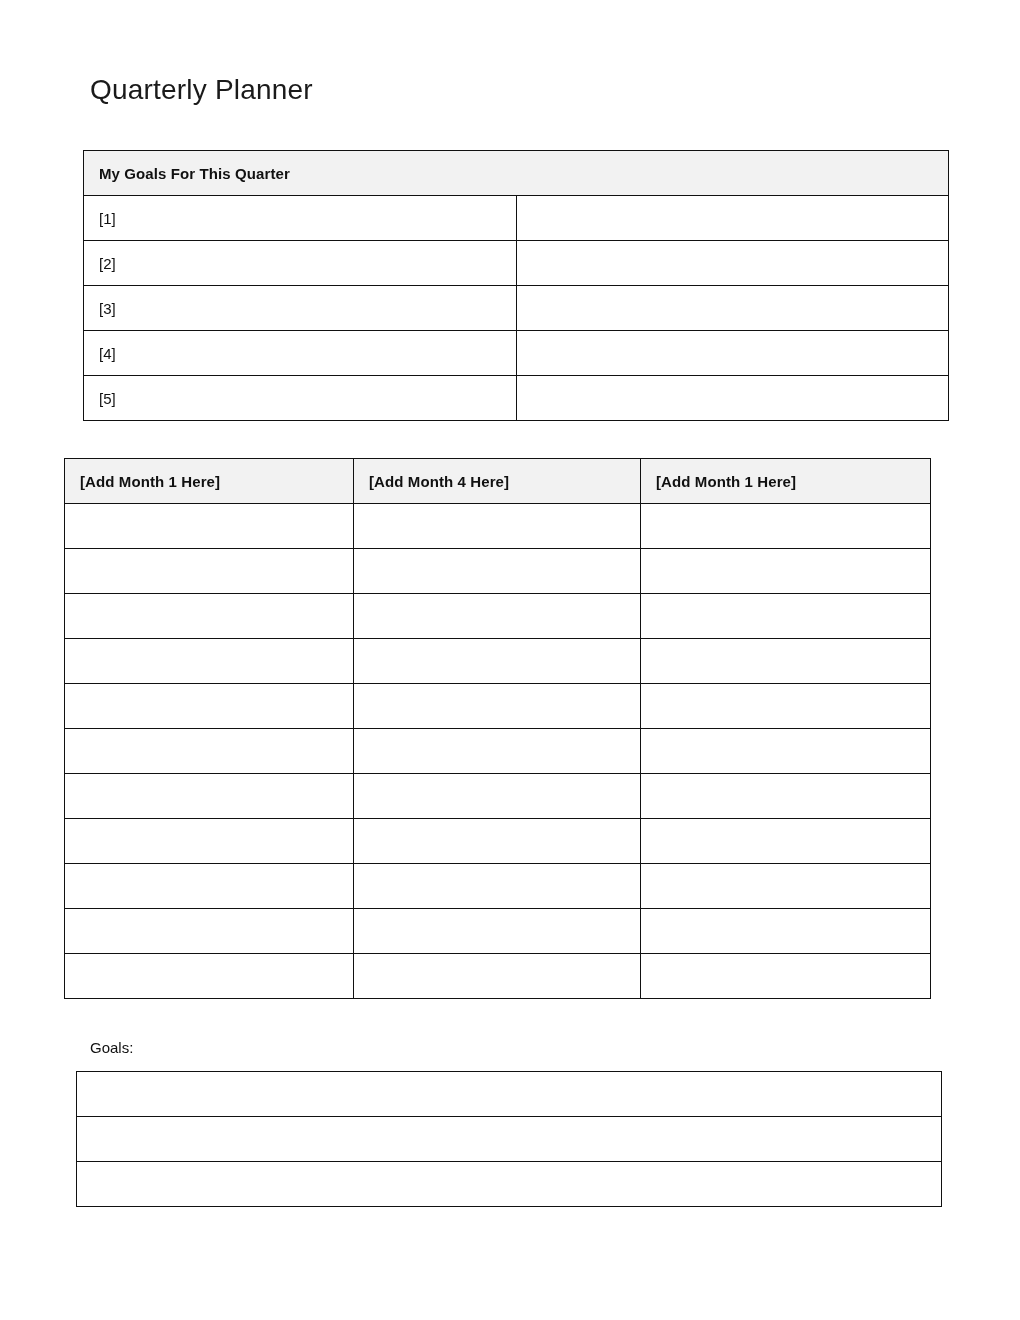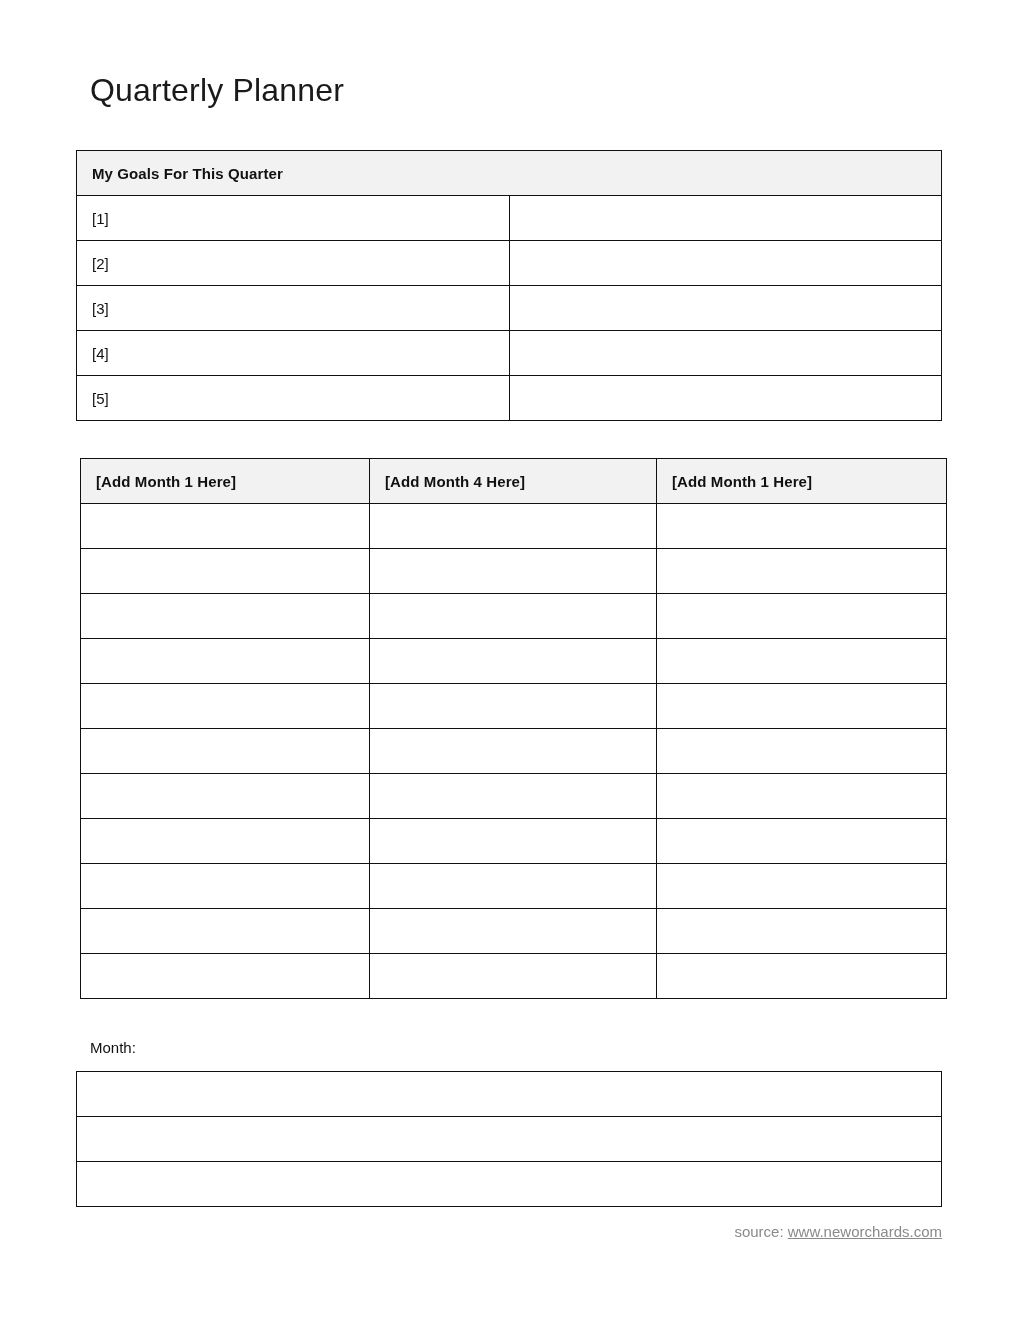--- a/index.html
+++ b/index.html
@@ -22,21 +22,21 @@
     width: 1020px;
     height: 1320px;
     background: #ffffff;
   }
 
   
   .page-title {
     position: absolute;
     left: 90px;
     top: 64px;
-    font-size: 32px;
+    font-size: 28px;
     font-weight: 400;
     letter-spacing: 0.2px;
     line-height: 52px;
     color: #1a1a1a;
     white-space: nowrap;
   }
 
   
   table.sheet {
     position: absolute;
@@ -63,28 +63,28 @@
   table.sheet td {
     height: 44px;
     font-size: 15px;
     font-weight: 400;
     color: #111111;
     padding: 0 0 0 15px;
   }
 
   
   #goals-table {
-    left: 76px;
+    left: 83px;
     top: 150px;
     width: 866px;
   }
 
   
   #months-table {
-    left: 80px;
+    left: 64px;
     top: 458px;
     width: 866px;
   }
   #months-table col.c1 { width: 289px; }
   #months-table col.c2 { width: 287px; }
   #months-table col.c3 { width: 290px; }
 
   
   .notes-label {
     position: absolute;
@@ -219,34 +219,30 @@
           <td></td>
         </tr>
         <tr>
           <td></td>
           <td></td>
           <td></td>
         </tr>
       </tbody>
   </table>
 
-  <div class="notes-label">Month:</div>
+  <div class="notes-label">Goals:</div>
 
   <table class="sheet" id="notes-table">
     <tbody id="notes-body">
         <tr>
           <td></td>
         </tr>
         <tr>
           <td></td>
         </tr>
         <tr>
           <td></td>
         </tr>
       </tbody>
   </table>
 
-  <div class="footer">
-    <span>source:</span>
-    <span class="src-url">www.neworchards.com</span>
-  </div>
 
 </div>
 
 </body></html>

